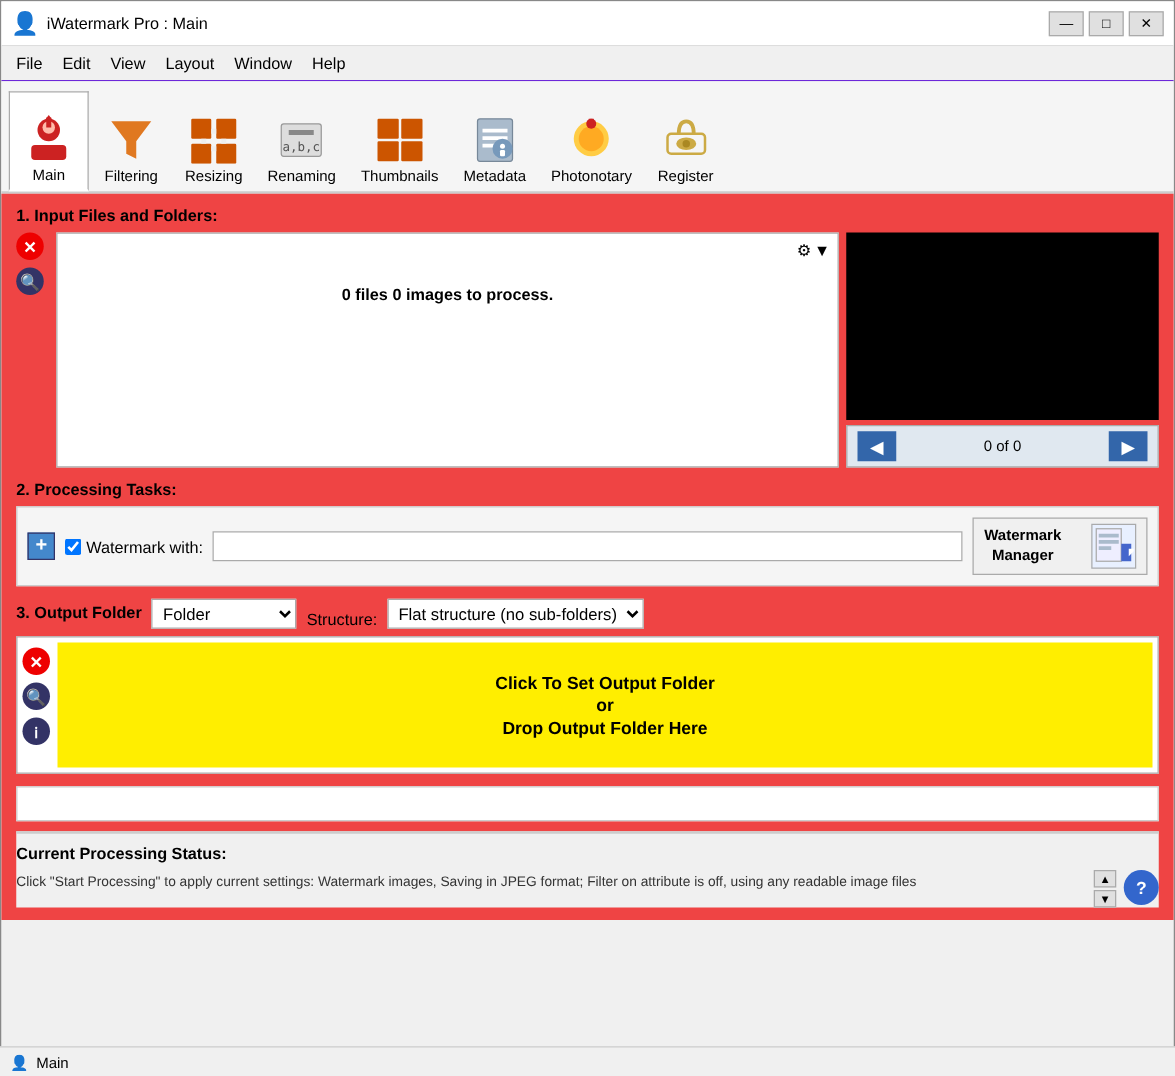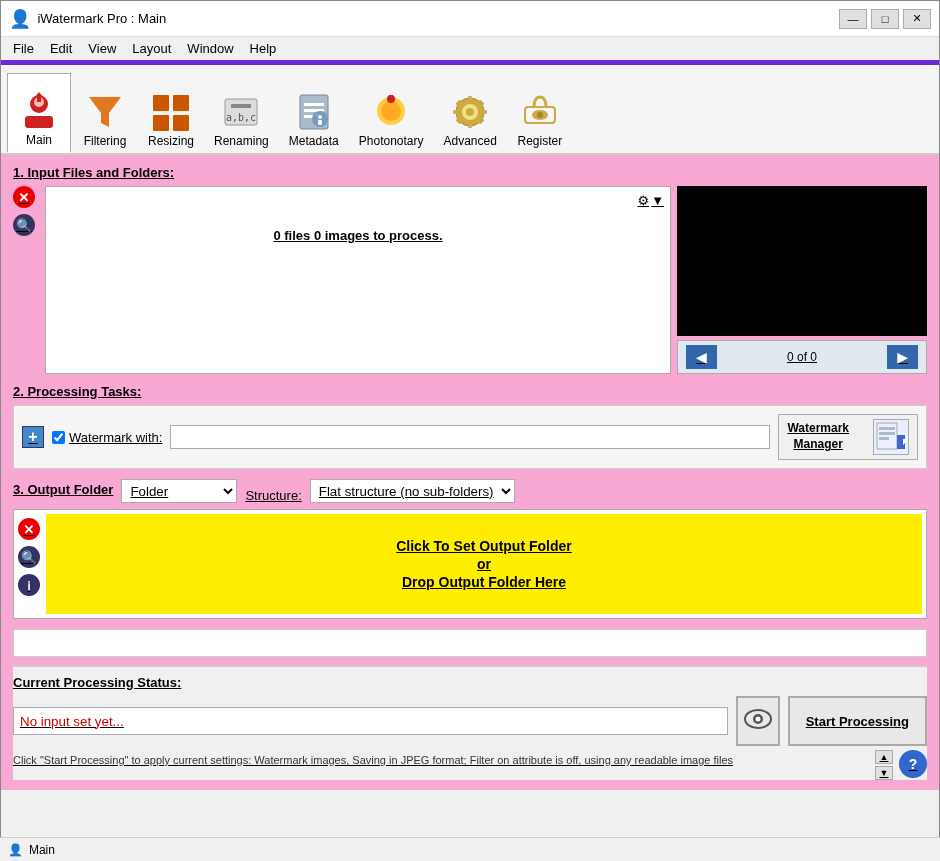--- a/index.html
+++ b/index.html
@@ -48,21 +48,21 @@
       justify-content: center;
       font-size: 11px;
     }
 
     
     .menu-bar {
       background: #f0f0f0;
       display: flex;
       align-items: center;
       padding: 0 4px;
-      border-bottom: 5px solid #6d28d9;
+      border-bottom: 1px solid #6d28d9;
       height: 28px;
     }
     .menu-item {
       padding: 3px 8px;
       cursor: pointer;
       font-size: 13px;
     }
 
     
     .toolbar {
@@ -100,22 +100,21 @@
       font-size: 26px;
     }
     .toolbar-label {
       font-size: 12px;
       text-align: center;
     }
 
     
     .content {
       padding: 10px 12px;
-      background: #f9a8d4;
-      text-decoration: underline;
+      background: #ef4444;
     }
 
     
     .section-title {
       font-weight: bold;
       font-size: 13px;
       margin-bottom: 6px;
     }
     .input-controls {
       display: flex;
@@ -508,20 +507,31 @@
     <div class="toolbar-icon icon-rename">
       <svg width="40" height="38" viewBox="0 0 40 38">
         <rect x="4" y="6" width="32" height="26" rx="2" fill="#ddd" stroke="#999" stroke-width="1"></rect>
         <rect x="10" y="11" width="20" height="4" fill="#888"></rect>
         <text x="20" y="28" text-anchor="middle" font-size="10" fill="#555" font-family="monospace">a,b,c</text>
       </svg>
     </div>
     <span class="toolbar-label">Renaming</span>
   </div>
 
+  <div class="toolbar-btn">
+    <div class="toolbar-icon icon-thumb">
+      <svg width="40" height="38" viewBox="0 0 40 38">
+        <rect x="2" y="2" width="17" height="16" fill="#cc5500" rx="1"></rect>
+        <rect x="21" y="2" width="17" height="16" fill="#cc5500" rx="1"></rect>
+        <rect x="2" y="20" width="17" height="16" fill="#cc5500" rx="1"></rect>
+        <rect x="21" y="20" width="17" height="16" fill="#cc5500" rx="1"></rect>
+      </svg>
+    </div>
+    <span class="toolbar-label">Thumbnails</span>
+  </div>
 
   <div class="toolbar-btn">
     <div class="toolbar-icon icon-meta">
       <svg width="40" height="38" viewBox="0 0 40 38">
         <rect x="6" y="2" width="28" height="34" rx="2" fill="#aabbcc" stroke="#778899" stroke-width="1"></rect>
         <rect x="10" y="10" width="20" height="3" fill="#fff"></rect>
         <rect x="10" y="16" width="20" height="3" fill="#fff"></rect>
         <rect x="10" y="22" width="14" height="3" fill="#fff"></rect>
         <circle cx="26" cy="26" r="8" fill="#7799bb"></circle>
         <circle cx="26" cy="24" r="2" fill="#fff"></circle>
@@ -536,39 +546,20 @@
       <svg width="40" height="38" viewBox="0 0 40 38">
         <ellipse cx="20" cy="18" rx="14" ry="14" fill="#ffcc44"></ellipse>
         <ellipse cx="20" cy="18" rx="10" ry="10" fill="#ffaa22"></ellipse>
         <circle cx="20" cy="6" r="4" fill="#cc2222"></circle>
         <rect x="18" y="2" width="4" height="6" fill="#cc2222"></rect>
       </svg>
     </div>
     <span class="toolbar-label">Photonotary</span>
   </div>
 
-  <div class="toolbar-btn">
-    <div class="toolbar-icon icon-adv">
-      <svg width="40" height="38" viewBox="0 0 40 38">
-        <circle cx="20" cy="19" r="14" fill="#ccaa44" stroke="#aa8822" stroke-width="1"></circle>
-        <circle cx="20" cy="19" r="8" fill="#f5e080"></circle>
-        <circle cx="20" cy="19" r="4" fill="#ccaa44"></circle>
-
-        <rect x="18" y="3" width="4" height="6" fill="#ccaa44" rx="1"></rect>
-        <rect x="18" y="29" width="4" height="6" fill="#ccaa44" rx="1"></rect>
-        <rect x="3" y="17" width="6" height="4" fill="#ccaa44" rx="1"></rect>
-        <rect x="31" y="17" width="6" height="4" fill="#ccaa44" rx="1"></rect>
-        <rect x="7" y="7" width="4" height="6" fill="#ccaa44" rx="1" transform="rotate(45 9 10)"></rect>
-        <rect x="29" y="7" width="4" height="6" fill="#ccaa44" rx="1" transform="rotate(-45 31 10)"></rect>
-        <rect x="7" y="25" width="4" height="6" fill="#ccaa44" rx="1" transform="rotate(-45 9 28)"></rect>
-        <rect x="29" y="25" width="4" height="6" fill="#ccaa44" rx="1" transform="rotate(45 31 28)"></rect>
-      </svg>
-    </div>
-    <span class="toolbar-label">Advanced</span>
-  </div>
 
   <div class="toolbar-btn">
     <div class="toolbar-icon icon-reg">
       <svg width="40" height="38" viewBox="0 0 40 38">
         <ellipse cx="20" cy="22" rx="8" ry="5" fill="#ccaa44"></ellipse>
         <rect x="5" y="14" width="30" height="16" rx="3" fill="none" stroke="#ccaa44" stroke-width="2"></rect>
         <path d="M14,14 Q14,4 20,4 Q26,4 26,14" fill="none" stroke="#ccaa44" stroke-width="3"></path>
         <circle cx="20" cy="22" r="3" fill="#aa8822"></circle>
       </svg>
     </div>
@@ -664,33 +655,20 @@
   </div>
 
   <div style="margin-top: 10px;">
     <div class="progress-area">
       <div class="progress-bar"></div>
     </div>
   </div>
 
   <div class="status-section">
     <div class="section-title">Current Processing Status:</div>
-    <div style="display:flex; gap:8px; align-items:center;">
-      <input type="text" class="status-input" readonly="" value="No input set yet..." style="">
-      <button class="eye-btn">
-        <span>
-          <svg width="28" height="20" viewBox="0 0 28 20">
-            <ellipse cx="14" cy="10" rx="13" ry="9" fill="none" stroke="#555" stroke-width="2"></ellipse>
-            <circle cx="14" cy="10" r="5" fill="#555"></circle>
-            <circle cx="14" cy="10" r="2.5" fill="#fff"></circle>
-          </svg>
-        </span>
-      </button>
-      <button class="start-btn">Start Processing</button>
-    </div>
     <div style="display:flex; align-items:flex-start; gap:6px; margin-top:4px;">
       <span class="status-info">Click "Start Processing" to apply current settings: Watermark images, Saving in JPEG format; Filter on attribute is off, using any readable image files</span>
       <div class="status-scroll">
         <button class="scroll-btn">▲</button>
         <button class="scroll-btn">▼</button>
       </div>
       <button class="help-btn">?</button>
     </div>
   </div>
 

